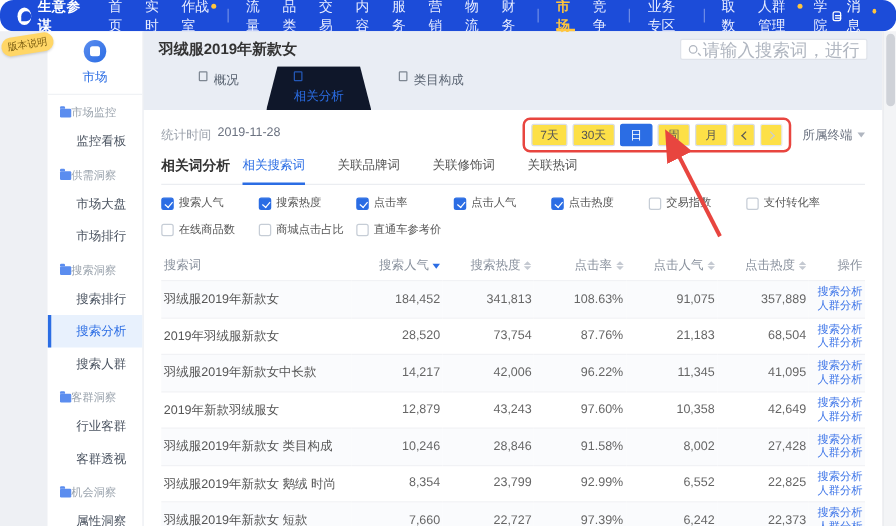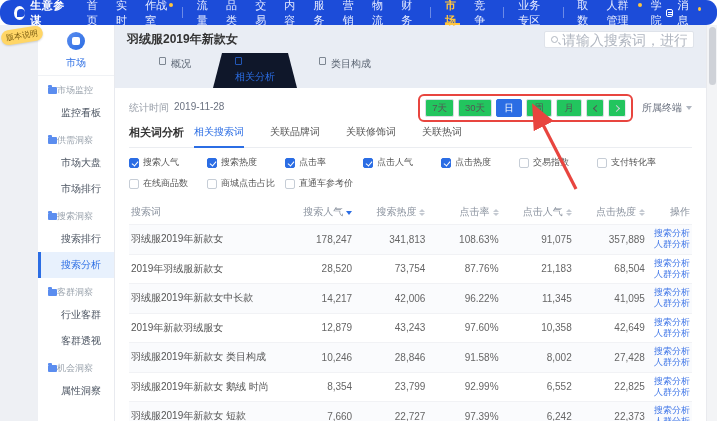--- a/index.html
+++ b/index.html
@@ -53,21 +53,21 @@
   .tab { display:flex; align-items:flex-start; gap:5px; padding:4px 22px; font-size:10px; color:#5a6472; cursor:pointer; clip-path:polygon(9px 0, calc(100% - 9px) 0, 100% 100%, 0 100%); }
   .tab.active { background:#0f172a; color:#2b6de4;flex-direction:column; }
   .doc-icon { width:7px; height:8px; border:1px solid currentColor; border-radius:1px; opacity:.75; flex:none; }
 
   .content { flex:1; background:#fff; padding:7px 14px 0; overflow:hidden; }
   .toolbar { display:flex; align-items:center; justify-content:space-between; height:26px; }
   .stat-time { font-size:10px; color:#9aa0aa; display:flex; gap:5px; }
   .stat-time .val { color:#6b7280; }
   .controls { display:flex; align-items:center; }
   .range-group { display:flex; align-items:center; gap:4px; position:relative; }
-  .rbtn { height:18px; min-width:26px; padding:0 6px; font-size:9.5px; background:#22c55e; border:1px solid #d9dde4; border-radius:2px; color:#555; cursor:pointer; display:flex; align-items:center; justify-content:center; font-family:inherit; }
+  .rbtn { height:18px; min-width:26px; padding:0 6px; font-size:9.5px; background:#fde047; border:1px solid #d9dde4; border-radius:2px; color:#555; cursor:pointer; display:flex; align-items:center; justify-content:center; font-family:inherit; }
   .rbtn.seg.active { background:#2b6de4; border-color:#2b6de4; color:#fff; }
   .rbtn.nav-btn { min-width:18px; padding:0; }
   .rbtn.disabled { color:#c8cdd4; border-color:#e7eaef; cursor:default; }
   .chev { width:5px; height:5px; border-left:1px solid currentColor; border-bottom:1px solid currentColor; }
   .chev.left { transform:rotate(45deg); margin-left:2px; }
   .chev.right { transform:rotate(-135deg); margin-right:2px; }
   .red-box { position:absolute; left:-7px; right:-7px; top:-5px; bottom:-5px; border:2px solid #e8453f; border-radius:6px; pointer-events:none; }
   .terminal { display:flex; align-items:center; gap:4px; margin-left:16px; font-size:10px; color:#6b7280; cursor:pointer; }
   .caret { width:0; height:0; border-left:3.5px solid transparent; border-right:3.5px solid transparent; border-top:4px solid #b0b6c0; }
 
@@ -167,20 +167,21 @@
             <span>供需洞察</span>
           </div>
           <div class="side-item">市场大盘</div>
           <div class="side-item">市场排行</div>
           <div class="side-group">
             <span class="folder"></span>
             <span>搜索洞察</span>
           </div>
           <div class="side-item">搜索排行</div>
           <div class="side-item active">搜索分析</div>
+          <div class="side-item">搜索人群</div>
           <div class="side-group">
             <span class="folder"></span>
             <span>客群洞察</span>
           </div>
           <div class="side-item">行业客群</div>
           <div class="side-item">客群透视</div>
           <div class="side-group">
             <span class="folder"></span>
             <span>机会洞察</span>
           </div>
@@ -327,21 +328,21 @@
                 <th class="col-5"><span>点击热度</span><span class="sort-both">
                     <i class="up"></i>
                     <i class="dn"></i>
                   </span></th>
                 <th class="col-6"><span>操作</span></th>
               </tr>
             </thead>
           <tbody id="tbody">
               <tr>
                 <td class="kw">羽绒服2019年新款女</td>
-                <td class="num">178,247</td>
+                <td class="num">184,452</td>
                 <td class="num">341,813</td>
                 <td class="num">108.63%</td>
                 <td class="num">91,075</td>
                 <td class="num">357,889</td>
                 <td class="act">
                   <a class="action-link">搜索分析</a>
                   <a class="action-link">人群分析</a>
                 </td>
               </tr>
               <tr>

